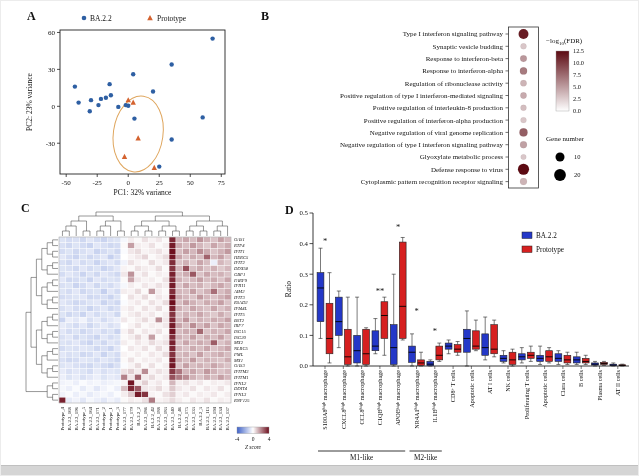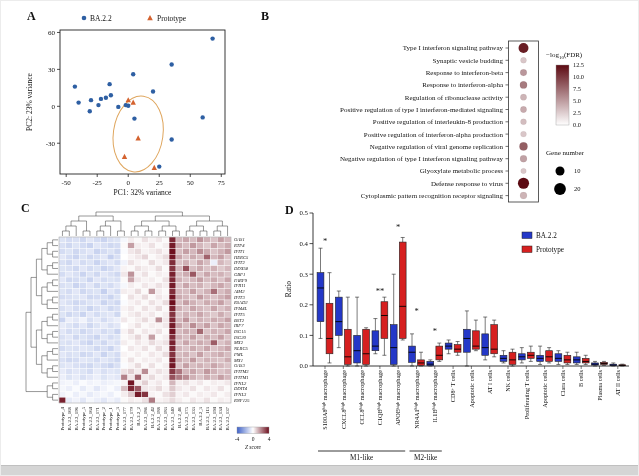--- a/index.html
+++ b/index.html
@@ -79,21 +79,21 @@
           <path d="M 135.28571428571428 157.84615384615384 L 137.98571428571427 163.04615384615383 L 132.5857142857143 163.04615384615383 Z" fill="#d4622f"></path>
         </g>
         <g>
           <circle cx="65" cy="11" r="2.3" fill="#2e5fa3"></circle>
           <text x="71" y="14" fill="#111" font-size="7.5px">BA.2.2</text>
           <path d="M 131 8 L 133.8 13.2 L 128.2 13.2 Z" fill="#d4622f"></path>
           <text x="138" y="14" fill="#111" font-size="7.5px">Prototype</text>
         </g>
       </svg>
   </div>
-  <div class="panel" style="left:255px;top:20px;">
+  <div class="panel" style="left:255px;top:6px;">
     <svg id="svgB" width="384" height="192">
         <g>
           <rect x="252.5" y="20" width="30" height="161" fill="none" stroke="#333" stroke-width="0.8"></rect>
           <text x="247" y="29.4" fill="#111" font-size="7px" text-anchor="end">Type I interferon signaling pathway</text>
           <line x1="249.5" y1="27" x2="252.5" y2="27" stroke="#333" stroke-width="0.7"></line>
           <circle cx="267.5" cy="27" r="4.924936547814601" fill="#691d24" stroke="#00000022" stroke-width="0.3"></circle>
           <text x="247" y="41.699999999999996" fill="#111" font-size="7px" text-anchor="end">Synaptic vesicle budding</text>
           <line x1="249.5" y1="39.3" x2="252.5" y2="39.3" stroke="#333" stroke-width="0.7"></line>
           <circle cx="267.5" cy="39.3" r="2.9698484809835" fill="#d9c6c8" stroke="#00000022" stroke-width="0.3"></circle>
           <text x="247" y="54" fill="#111" font-size="7px" text-anchor="end">Response to interferon-beta</text>

